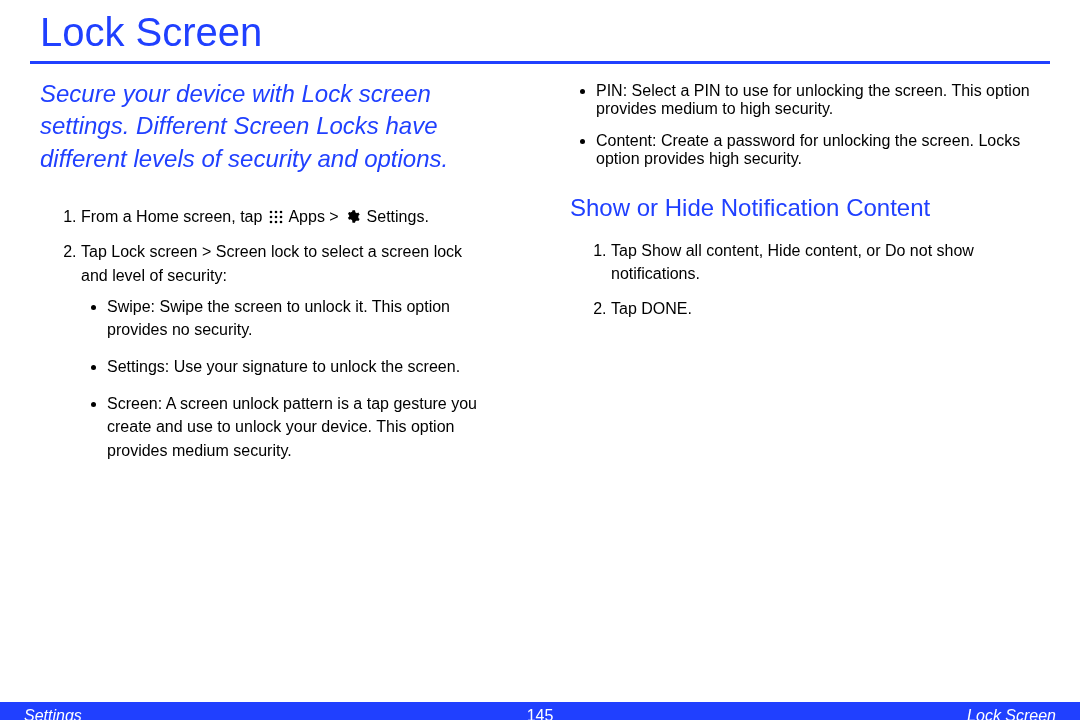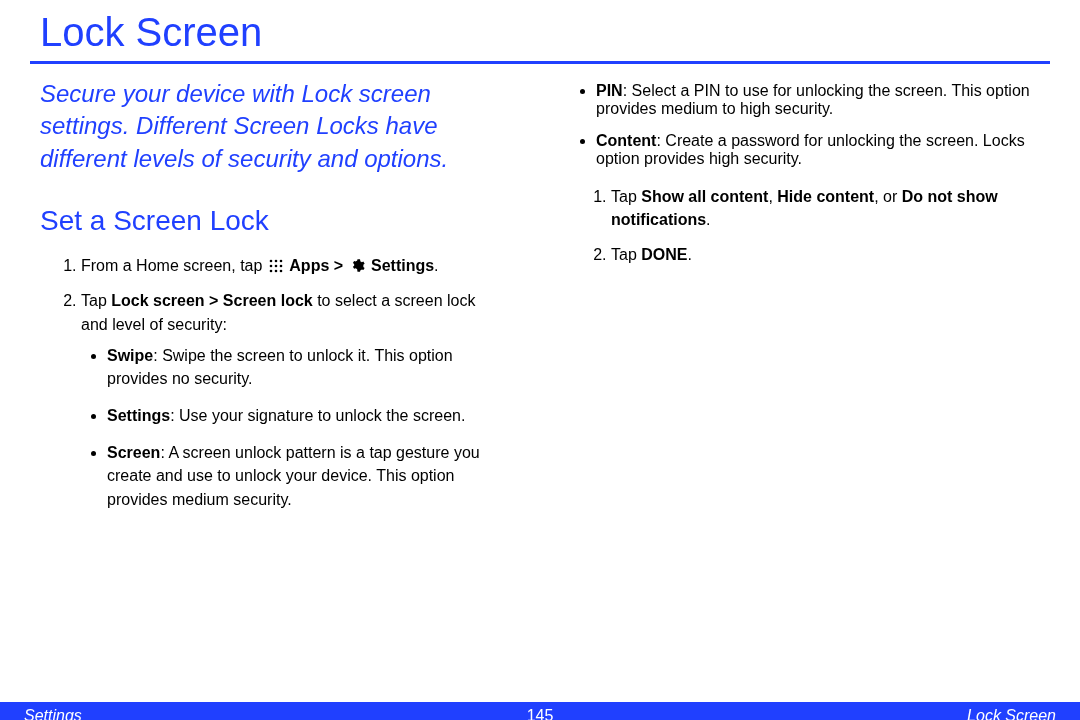--- a/index.html
+++ b/index.html
@@ -8,39 +8,38 @@
 .rule{border:0;border-top:3px solid #2040ff;margin:0 30px 14px 30px}
 .cols{display:flex;gap:60px;padding:0 40px}
 .col{flex:1;min-width:0}
 .intro{font-style:italic;color:#2040ff;font-size:24px;line-height:1.35;margin-bottom:30px}
 h2{color:#2040ff;font-weight:400;font-size:28px;margin:0 0 10px 0}
 h3{color:#2040ff;font-weight:400;font-size:24px;margin:0 0 10px 0}
 ol{padding-left:24px;margin:17px;font-size:16px;line-height:1.45}
 ol>li{margin-bottom:12px}
 ul{list-style:disc;padding-left:26px;margin:8px 0 0 0}
 ul>li{margin-bottom:14px}
-.b{font-weight:700}
+.b{font-weight:400}
 .ic{display:inline-block;vertical-align:-2px;margin:0 2px}
 .body-p{font-size:16px;line-height:1.45;margin:0 0 12px 0}
 .footer{position:absolute;left:0;right:0;bottom:0;height:28px;background:#2040ff;color:#fff;display:flex;align-items:center;font-style:italic;font-size:16px}
 .footer .l{flex:1;padding-left:24px}
 .footer .c{flex:0;font-style:normal}
 .footer .r{flex:1;text-align:right;padding-right:24px}
 </style>
 </head>
 <body>
 <div class="page">
 
 <div class="title">Lock Screen</div>
 <hr class="rule">
 
 <div class="cols">
   <div class="col">
     <div class="intro">Secure your device with Lock screen settings. Different Screen Locks have different levels of security and options.</div>
-    <h2>Set a Screen Lock</h2>
     <ol>
       <li>
         <span>From a Home screen, tap </span><svg class="ic" width="14" height="14" viewBox="0 0 14 14">
               <g fill="#000">
                 <circle cx="2" cy="2" r="1.3"></circle>
                 <circle cx="7" cy="2" r="1.3"></circle>
                 <circle cx="12" cy="2" r="1.3"></circle>
                 <circle cx="2" cy="7" r="1.3"></circle>
                 <circle cx="7" cy="7" r="1.3"></circle>
                 <circle cx="12" cy="7" r="1.3"></circle>
@@ -61,20 +60,21 @@
         </ul>
       </li>
     </ol>
   </div>
 
   <div class="col">
     <ul style="margin-top:4px">
       <li><span class="b">PIN</span><span>: Select a PIN to use for unlocking the screen. This option provides medium to high security.</span></li>
       <li><span class="b">Content</span><span>: Create a password for unlocking the screen. Locks option provides high security.</span></li>
     </ul>
+    <h3 style="margin-top:26px">Show or Hide Notification Content</h3>
     <ol>
       <li><span>Tap </span><span class="b">Show all content</span><span>, </span><span class="b">Hide content</span><span>, or </span><span class="b">Do not show notifications</span><span>.</span></li>
       <li><span>Tap </span><span class="b">DONE</span><span>.</span></li>
     </ol>
   </div>
 </div>
 
 <div class="footer">
   <div class="l">Settings</div>
   <div class="c">145</div>

